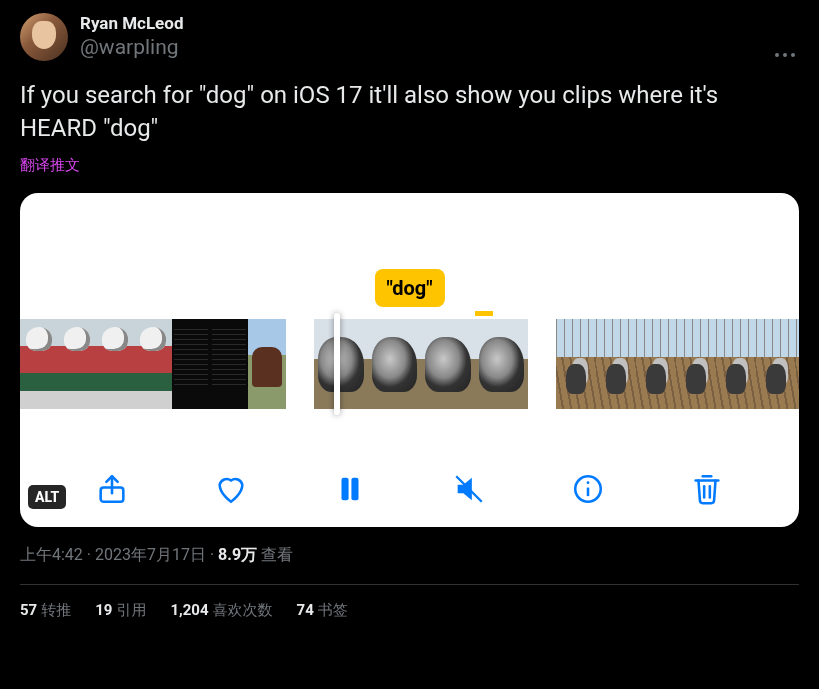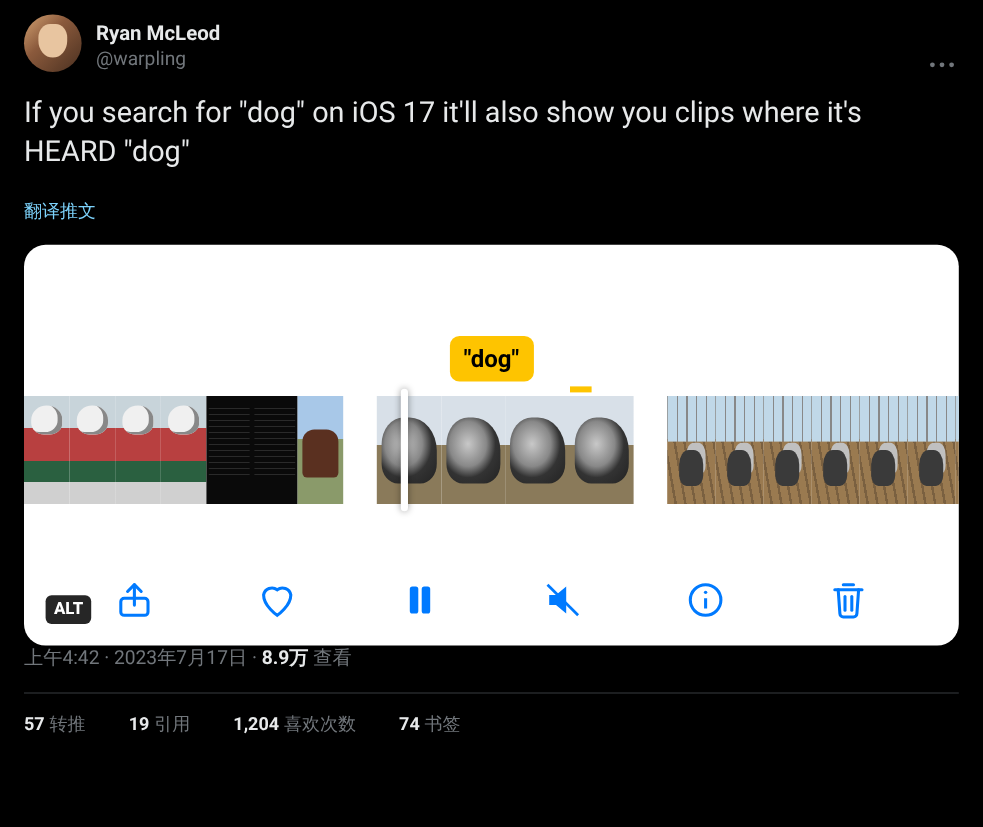--- a/index.html
+++ b/index.html
@@ -42,21 +42,21 @@
     display: flex;
     flex-direction: column;
     line-height: 1.3;
   }
   .display-name {
     font-weight: 700;
     font-size: 17px;
     color: #e7e9ea;
   }
   .handle {
-    font-size: 16px;
+    font-size: 21px;
     color: #71767b;
   }
   .more {
     margin-left: auto;
     color: #71767b;
     padding: 4px;
     display: flex;
     gap: 4px;
   }
   .more span {
@@ -65,23 +65,23 @@
     background: #71767b;
     border-radius: 50%;
   }
   .body-text {
     margin-top: 18px;
     font-size: 24px;
     line-height: 1.35;
     color: #e7e9ea;
   }
   .translate-link {
-    margin-top: 24px;
+    margin-top: 12px;
     font-size: 15px;
-    color: #7dd3fc;
+    color: #d946ef;
   }
   .media-card {
     margin-top: 18px;
     background: #fff;
     border-radius: 18px;
     overflow: hidden;
     position: relative;
     height: 334px;
   }
   .tooltip {
@@ -221,46 +221,47 @@
     width: 44px;
     height: 44px;
     display: flex;
     align-items: center;
     justify-content: center;
     color: #007aff;
   }
   .tb-btn svg { width: 34px; height: 34px; }
   .alt-badge {
     position: absolute;
-    left: 18px;
+    left: 8px;
     bottom: 18px;
     background: rgba(0,0,0,0.85);
     color: #fff;
     font-size: 14px;
     font-weight: 800;
     padding: 4px 7px;
     border-radius: 5px;
     z-index: 10;
   }
   .meta {
+    margin-top: 18px;
     font-size: 16px;
     color: #71767b;
   }
   .meta .views-num {
     color: #e7e9ea;
     font-weight: 700;
   }
   .divider {
     border-top: 1px solid #2f3336;
     margin-top: 18px;
     height: 1px;
   }
   .stats {
     display: flex;
-    gap: 36px;
+    gap: 24px;
     padding: 16px 0 0 0;
     font-size: 15px;
     color: #71767b;
   }
   .stats .num {
     color: #e7e9ea;
     font-weight: 700;
     margin-right: 4px;
   }
 </style>

